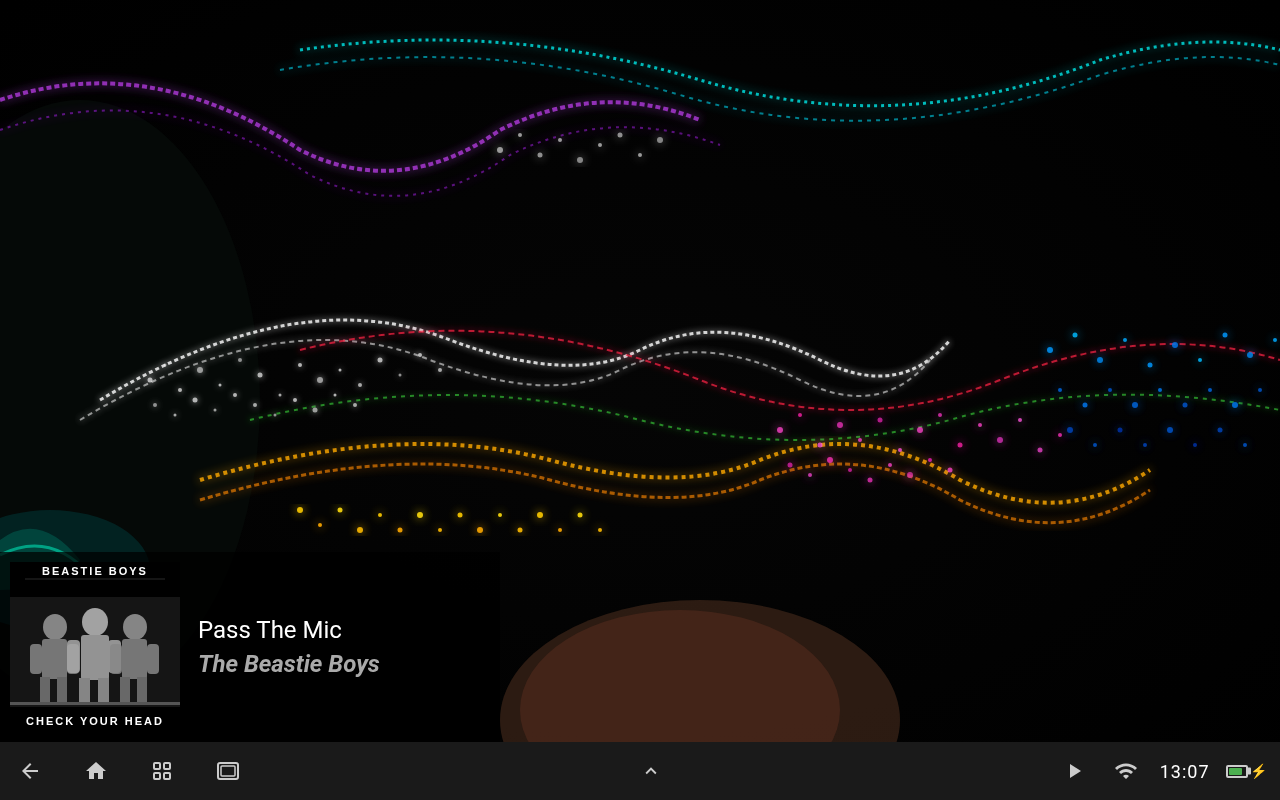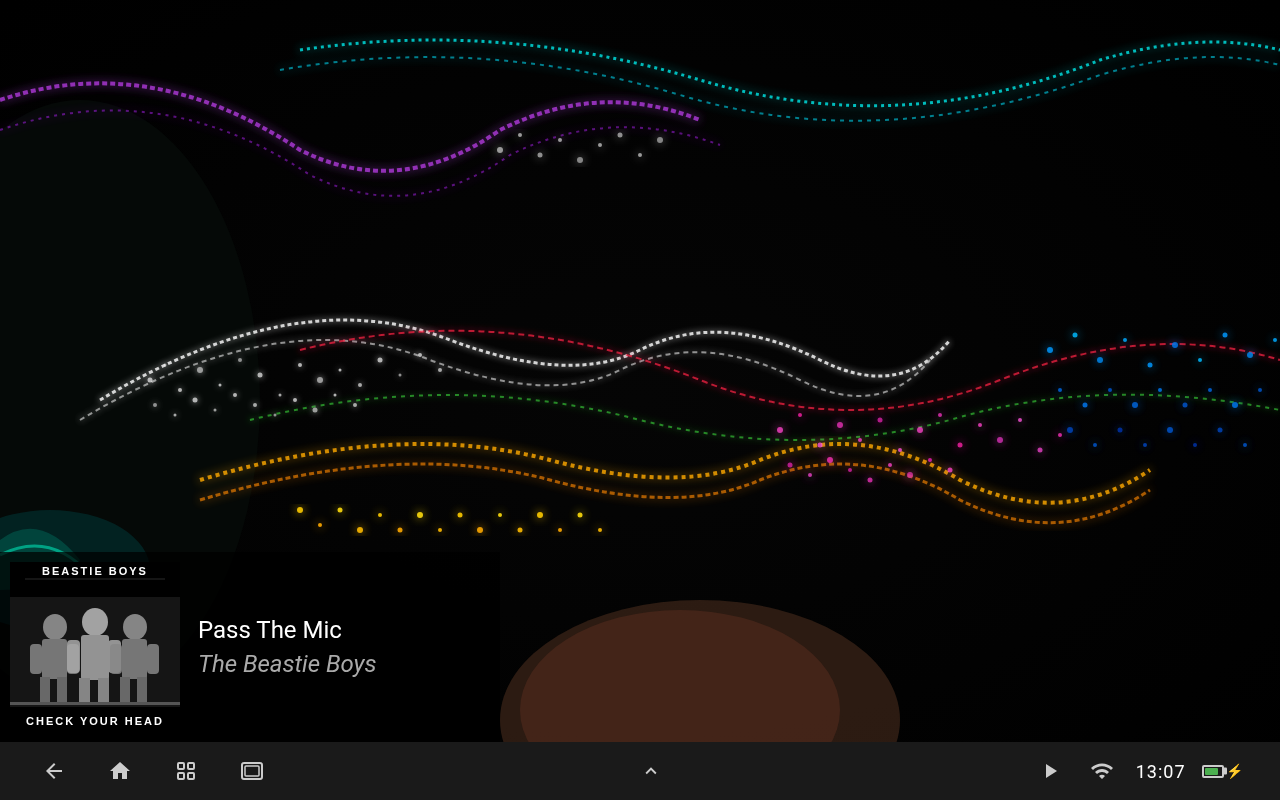--- a/index.html
+++ b/index.html
@@ -30,21 +30,21 @@
 
     
     #bottom-bar {
       position: absolute;
       bottom: 0; left: 0; right: 0;
       height: 58px;
       background: #1a1a1a;
       display: flex;
       align-items: center;
       justify-content: space-between;
-      padding: 0 36px;
+      padding: 0 12px;
       z-index: 10;
     }
 
     #nav-left {
       display: flex;
       align-items: center;
       gap: 30px;
     }
 
     #nav-right {
@@ -122,21 +122,21 @@
       color: #fff;
       font-size: 24px;
       font-weight: 400;
       line-height: 1.2;
       margin-bottom: 6px;
     }
 
     #song-artist {
       color: #aaa;
       font-size: 24px;
-      font-weight: 400;
+      font-weight: 700;
       font-style: italic;
     }
 
     
     #play-btn svg {
       fill: #ccc;
     }
 
     
     #battery {

